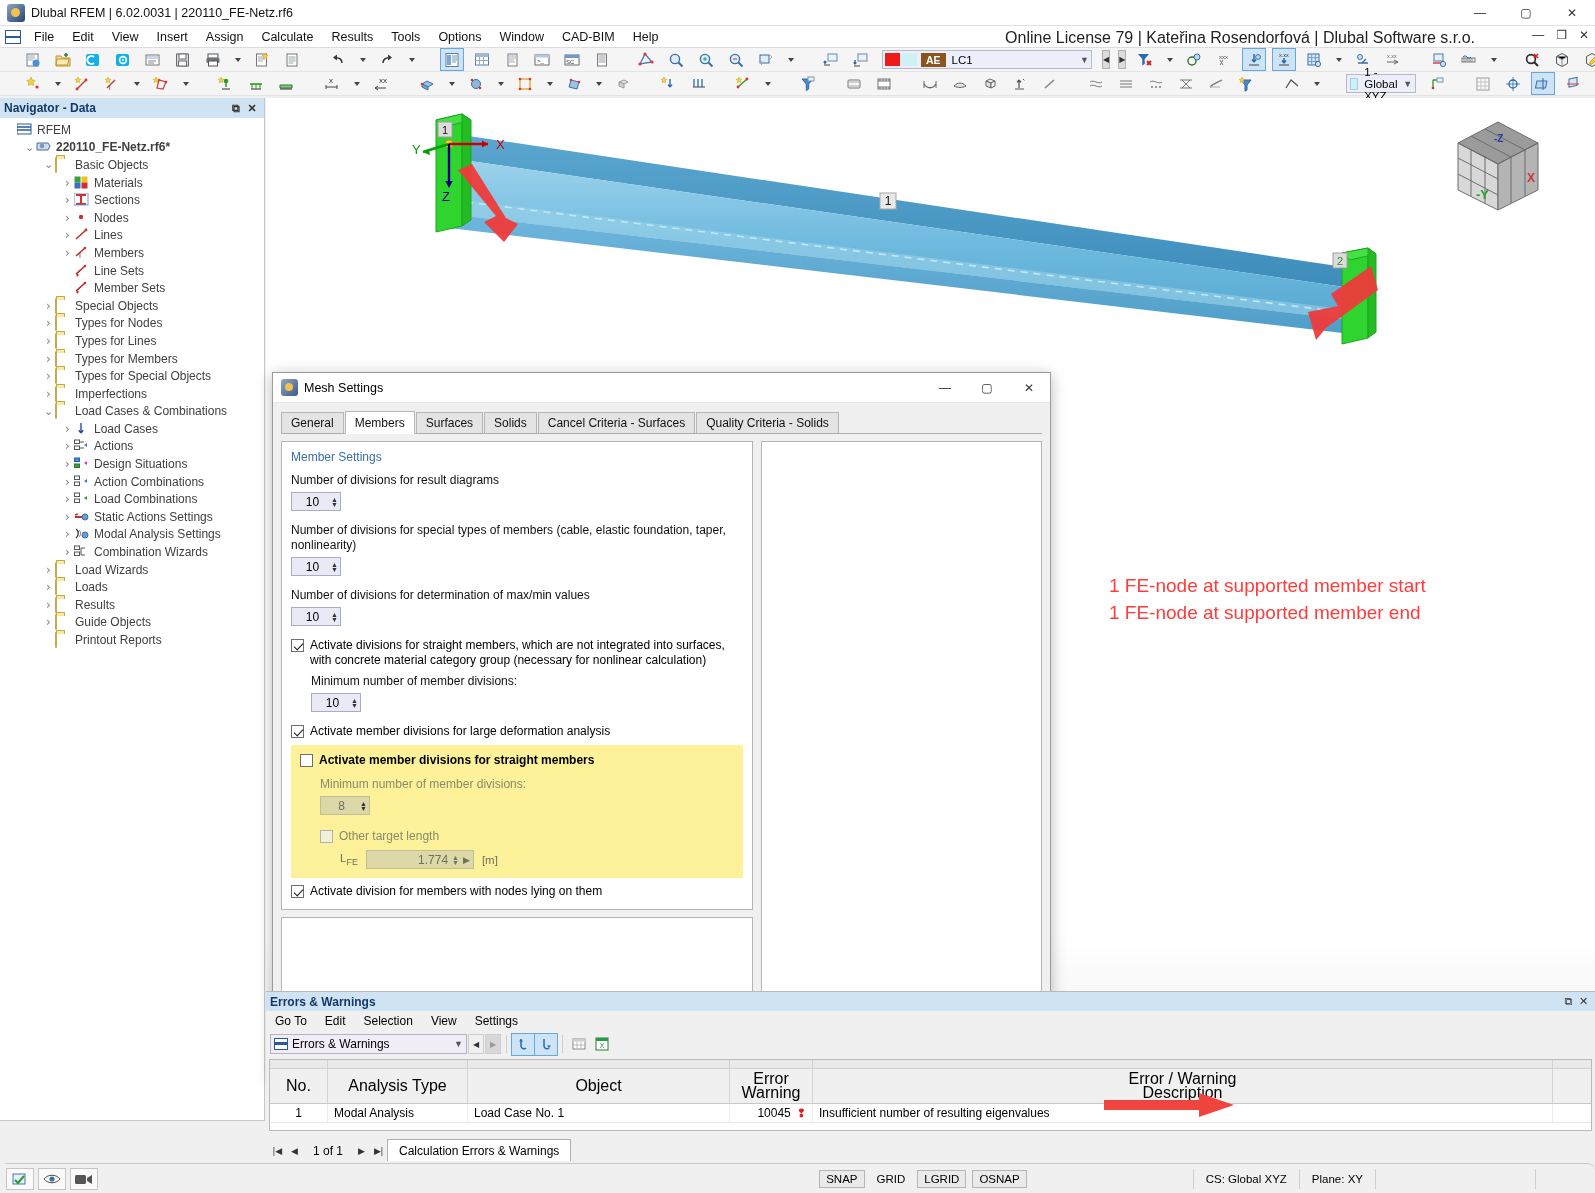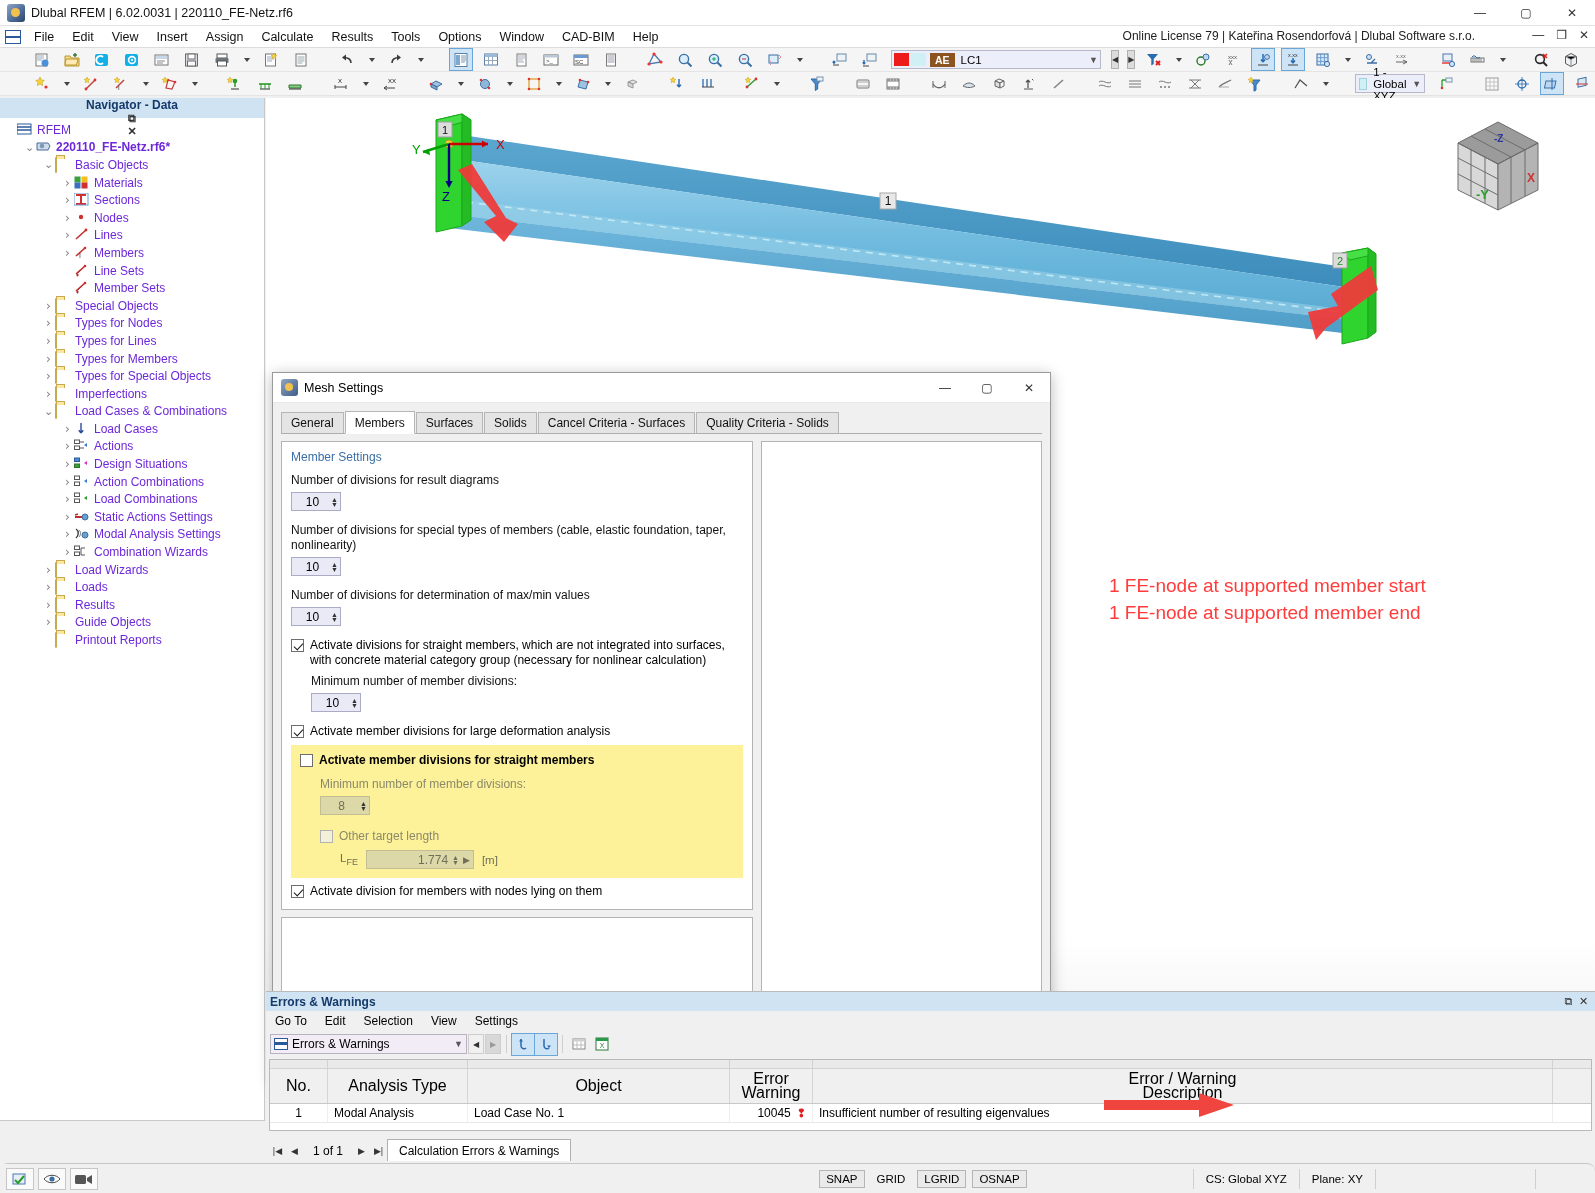--- a/index.html
+++ b/index.html
@@ -42,31 +42,31 @@
   }
   .menubar .mico {
     width: 16px; height: 14px; margin: 0 4px 0 5px;
     background: linear-gradient(#fff 0 40%, #2a5a9c 40% 55%, #fff 55% 100%);
     border: 1px solid #2a5a9c;
   }
   .menubar .mi {
     padding: 2px 9px; font-size: 12.5px; color: #111; cursor: default;
   }
   .license {
-    position: absolute; right: 120px; top: 3px; font-size: 12px; color: #222;
+    position: absolute; right: 120px; top: 3px; font-size: 16px; color: #222;
   }
   .sub-win-btns {
     position: absolute; right: 6px; top: 2px; display: flex; gap: 12px;
     font-size: 12px; color: #333;
   }
 
   
   .toolbar {
     height: 24px; background: #f5f5f5; display: flex; align-items: center;
-    border-bottom: 1px solid #e4e4e4; padding-left: 17px; gap: 8px;
+    border-bottom: 1px solid #e4e4e4; padding-left: 8px; gap: 8px;
   }
   .tb-sep { width: 1px; height: 18px; background: #cfcfcf; margin: 0 4px; }
   .tb-grip { width: 5px; height: 18px; margin: 0 3px;
     background-image: radial-gradient(#b8b8b8 1px, transparent 1px);
     background-size: 3px 3px; }
   .tbi {
     width: 22px; height: 21px; display: inline-flex; align-items: center;
     justify-content: center; position: relative; cursor: default; flex: none;
   }
   .tbi.sel { background: #cde4f7; outline: 1px solid #6aa6d8; }
@@ -101,32 +101,32 @@
   
   .body { position: absolute; top: 98px; left: 0; right: 0; bottom: 0; }
 
   
   .navigator {
     position: absolute; left: 0; top: 0; width: 265px; bottom: 72px;
     background: #fff; border-right: 1px solid #c8c8c8;
   }
   .nav-head {
     height: 20px; background: #cfe3f2; display: flex; align-items: center;
-    padding: 0 4px; font-weight: bold; font-size: 12px; color: #14396a; flex-direction: column;
+    padding: 0 4px; font-weight: bold; font-size: 12px; color: #14396a;
   }
   .nav-head .t { flex: 1; }
   .nav-head .b { width: 16px; text-align: center; color: #333; font-size: 11px; }
   .tree { padding: 3px 0 0 0; font-size: 12px; overflow: hidden; }
   .tnode { display: flex; align-items: center; height: 17.6px; white-space: nowrap; }
   .exp {
     width: 13px; text-align: center; color: #808080; font-size: 9px; flex: none;
     font-family: "DejaVu Sans", sans-serif;
   }
   .tico { width: 16px; height: 14px; flex: none; margin-right: 4px; position: relative; }
-  .tlabel { color: #6d28d9; }
+  .tlabel { color: #404040; }
   .tlabel.bold { font-weight: bold; }
   .fold {
     width: 15px; height: 12px; background: #fbe6a2; border: 1px solid #c9a94e; border-radius: 1px;
     position: relative; margin-top: 1px;
   }
   .fold::before {
     content:""; position: absolute; left: 0; top: -3px; width: 7px; height: 3px;
     background: #fbe6a2; border: 1px solid #c9a94e; border-bottom: none; border-radius: 1px 1px 0 0;
   }
 

